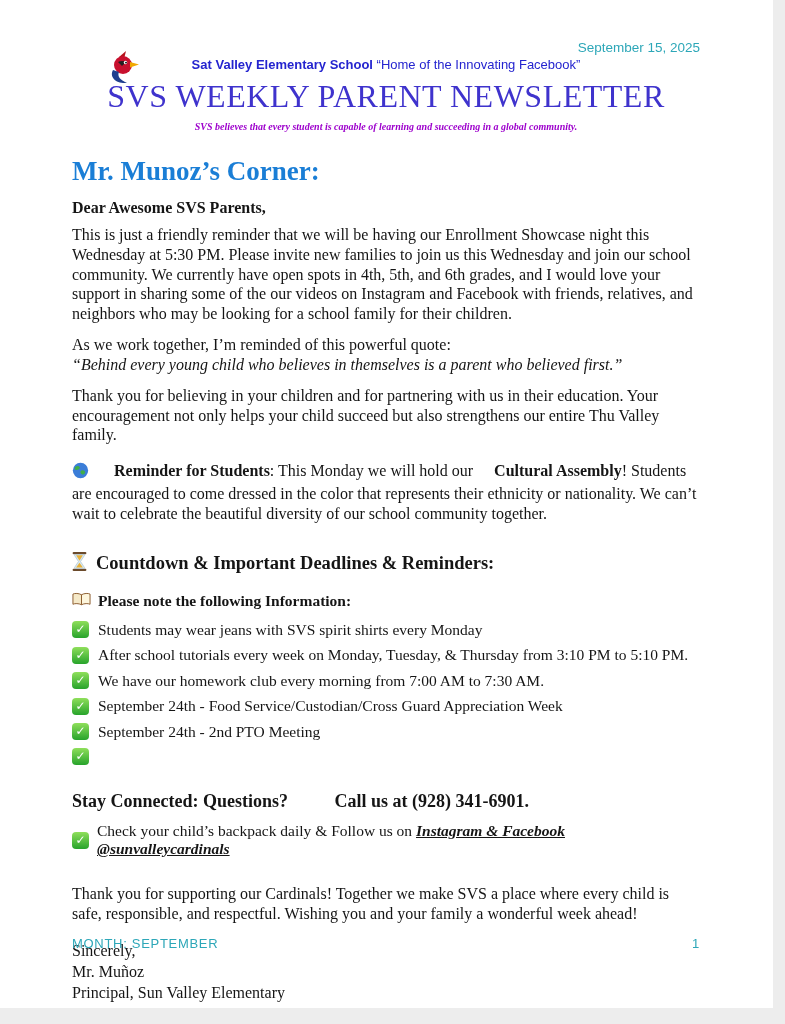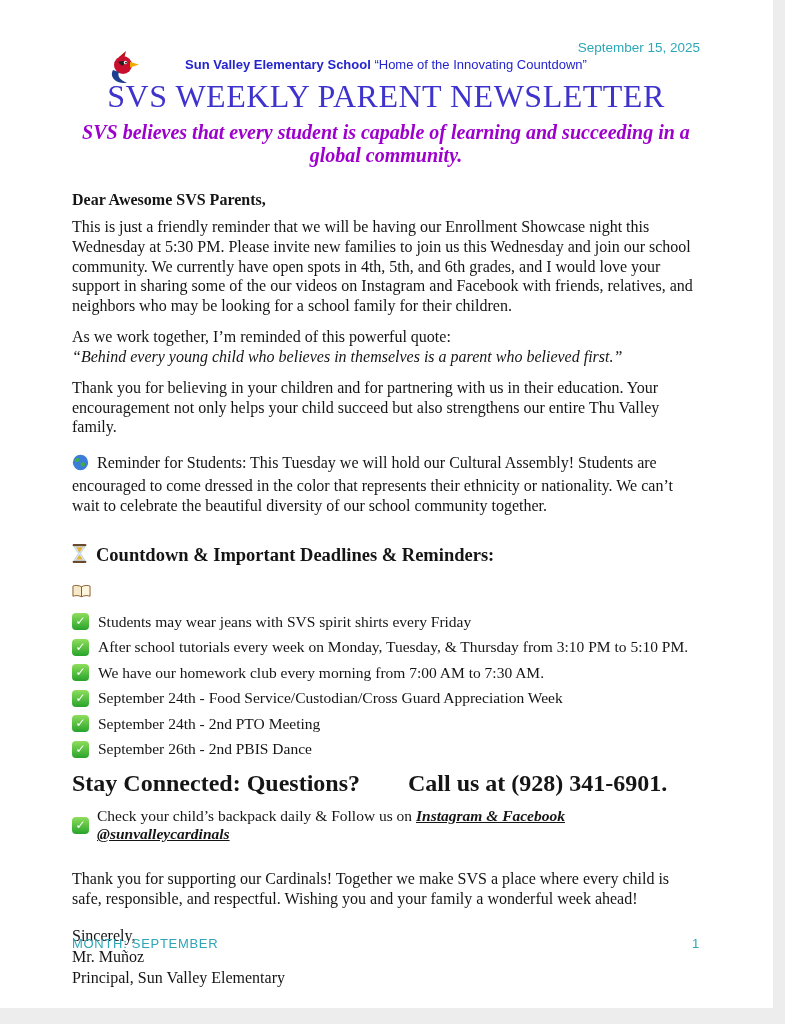--- a/index.html
+++ b/index.html
@@ -15,46 +15,46 @@
   .edge-bottom { position: absolute; bottom: 0; left: 0; width: 100%; height: 16px; background: #ededed; }
   .content { position: absolute; top: 0; left: 0; width: 785px; box-sizing: border-box; padding: 40px 85px 0 72px; }
 
   
   .date { text-align: right; font-family: "Liberation Sans", sans-serif; font-size: 13.5px; color: #2da7b8; margin-bottom: 2px; }
   .school-row { position: relative; text-align: center; font-family: "Liberation Sans", sans-serif; font-size: 13px; color: #2424cf; margin-bottom: 2px; }
   .logo { position: absolute; left: 34px; top: -8px; }
   .school-name { font-weight: bold; }
   .school-motto { font-weight: normal; }
   .title { text-align: center; font-size: 32px; font-weight: normal; color: #3f33cd; margin: 6px 0 6px; letter-spacing: 0.5px; }
-  .tagline { text-align: center; font-weight: bold; font-style: italic; font-size: 20px; color: #9d00cc; margin-bottom: 24px; }
+  .tagline { text-align: center; font-weight: bold; font-style: italic; font-size: 10px; color: #9d00cc; margin-bottom: 24px; }
 
   
   .corner-heading { font-size: 27px; font-weight: bold; color: #1a7ed6; margin: 14px 0 12px; }
   .salutation { font-weight: bold; font-size: 16px; margin: 0 0 8px; }
   .para { font-size: 16px; line-height: 1.24; margin: 0 0 11px; }
   .quote-line { font-style: italic; }
   .reminder { margin-top: 16px; }
-  .bold { font-weight: normal; }
+  .bold { font-weight: bold; margin-left: 17px; }
   .inline-icon { display: inline-block; vertical-align: -3px; margin-right: 4px; }
 
   
   .section-heading { font-size: 18.5px; font-weight: bold; margin: 28px 0 16px; display: flex; align-items: center; gap: 9px; }
   .note-line { font-size: 15.5px; font-weight: bold; margin: 0 0 10px; display: flex; align-items: center; gap: 7px; }
   .check-item { font-size: 15.5px; margin: 0 0 7.5px; display: flex; align-items: center; gap: 9px; }
   .check-icon {
     flex: 0 0 auto;
     display: inline-block; width: 17px; height: 17px;
     background: linear-gradient(#8fdf5b, #27a32b);
     border-radius: 4px;
     color: #ffffff; font-family: "DejaVu Sans", sans-serif;
     font-size: 12px; line-height: 17px; text-align: center; font-weight: bold;
   }
 
   
-  .stay-line { font-size: 24px; font-weight: bold; margin: 12px 0 10px; }
+  .stay-line { font-size: 18px; font-weight: bold; margin: 26px 0 10px; }
   .stay-call { margin-left: 42px; }
   .backpack-line { font-size: 15.5px; display: flex; align-items: center; gap: 8px; margin-bottom: 4px; }
   .social-link { font-weight: bold; font-style: italic; text-decoration: underline; color: #151515; cursor: pointer; }
 
   
   .closing-para { font-size: 16px; line-height: 1.24; margin: 26px 0 16px; }
   .sig-line { font-size: 16px; line-height: 1.32; }
 
   
   .footer {
@@ -79,46 +79,47 @@
           <svg width="40" height="38" viewBox="0 0 40 38">
             <path d="M13 8 L20 2 L18 10 Z" fill="#b5121b"></path>
             <circle cx="17" cy="16" r="9" fill="#c8102e"></circle>
             <path d="M24 13 l9 2.5 -9 3 Z" fill="#f2a900"></path>
             <path d="M12 13 q4 -2 8 0 l-4 4 Z" fill="#231f20"></path>
             <circle cx="19.5" cy="13.5" r="1.7" fill="#ffffff"></circle>
             <circle cx="20" cy="13.6" r="0.9" fill="#000000"></circle>
             <path d="M7 21 C3 28 10 35 21 34 C14 31 11 27 13 23 Z" fill="#1f3f8f"></path>
           </svg>
         </span>
-        <span class="school-name">Sun Valley Elementary School</span>
-        <span class="school-motto">“Home of the Innovating Countdown”</span>
+        <span class="school-name">Sat Valley Elementary School</span>
+        <span class="school-motto">“Home of the Innovating Facebook”</span>
       </div>
 
       <div class="title">SVS WEEKLY PARENT NEWSLETTER</div>
       <div class="tagline">SVS believes that every student is capable of learning and succeeding in a global community.</div>
     </div>
 
     <div>
+      <div class="corner-heading">Mr. Munoz’s Corner:</div>
       <div class="salutation">Dear Awesome SVS Parents,</div>
       <p class="para">This is just a friendly reminder that we will be having our Enrollment Showcase night this Wednesday at 5:30 PM. Please invite new families to join us this Wednesday and join our school community. We currently have open spots in 4th, 5th, and 6th grades, and I would love your support in sharing some of the our videos on Instagram and Facebook with friends, relatives, and neighbors who may be looking for a school family for their children.</p>
       <p class="para">
         <span>As we work together, I’m reminded of this powerful quote:</span><br>
         <span class="quote-line">“Behind every young child who believes in themselves is a parent who believed first.”</span>
       </p>
       <p class="para">Thank you for believing in your children and for partnering with us in their education. Your encouragement not only helps your child succeed but also strengthens our entire Thu Valley family.</p>
 
       <p class="para reminder">
         <span class="inline-icon">
           <svg width="17" height="17" viewBox="0 0 20 20">
             <circle cx="10" cy="10" r="9" fill="#3b7dd8"></circle>
             <path d="M3 7 C5 4 8 4 9 6 C10 8 7 9.5 5 9.5 C4 9.5 3 8.2 3 7 Z" fill="#3fae49"></path>
             <path d="M11 10 C14 9 16.2 11 15.2 13.2 C14 15.4 11 15.2 10.2 13 C9.7 11.8 10.1 10.4 11 10 Z" fill="#3fae49"></path>
           </svg>
         </span>
-        <span class="bold">Reminder for Students</span><span>: This Tuesday we will hold our </span><span class="bold">Cultural Assembly</span><span>! Students are encouraged to come dressed in the color that represents their ethnicity or nationality. We can’t wait to celebrate the beautiful diversity of our school community together.</span>
+        <span class="bold">Reminder for Students</span><span>: This Monday we will hold our </span><span class="bold">Cultural Assembly</span><span>! Students are encouraged to come dressed in the color that represents their ethnicity or nationality. We can’t wait to celebrate the beautiful diversity of our school community together.</span>
       </p>
     </div>
 
     <div>
       <div class="section-heading">
         <span>
           <svg width="15" height="19" viewBox="0 0 14 18">
             <rect x="0.5" y="0" width="13" height="2.2" rx="1" fill="#6b4a2b"></rect>
             <rect x="0.5" y="15.8" width="13" height="2.2" rx="1" fill="#6b4a2b"></rect>
             <path d="M2.3 2.4 h9.4 v1 L8 9 l3.7 5.6 v1 H2.3 v-1 L6 9 L2.3 3.4 Z" fill="#d8e9f2" stroke="#9fb6c2" stroke-width="0.5"></path>
@@ -129,45 +130,45 @@
         <span>Countdown &amp; Important Deadlines &amp; Reminders:</span>
       </div>
 
       <div class="note-line">
         <span>
           <svg width="19" height="15" viewBox="0 0 20 15">
             <path d="M10 2.5 C7 0.8 3 0.8 1 1.8 V12.5 C3 11.5 7 11.5 10 13 Z" fill="#f5e9c8" stroke="#8a5a2b" stroke-width="1"></path>
             <path d="M10 2.5 C13 0.8 17 0.8 19 1.8 V12.5 C17 11.5 13 11.5 10 13 Z" fill="#fdf6dd" stroke="#8a5a2b" stroke-width="1"></path>
           </svg>
         </span>
+        <span>Please note the following Information:</span>
       </div>
 
       <div class="check-item">
         <span class="check-icon">✓</span>
-        <span>Students may wear jeans with SVS spirit shirts every Friday</span>
+        <span>Students may wear jeans with SVS spirit shirts every Monday</span>
       </div>
       <div class="check-item">
         <span class="check-icon">✓</span>
         <span>After school tutorials every week on Monday, Tuesday, &amp; Thursday from 3:10 PM to 5:10 PM.</span>
       </div>
       <div class="check-item">
         <span class="check-icon">✓</span>
         <span>We have our homework club every morning from 7:00 AM to 7:30 AM.</span>
       </div>
       <div class="check-item">
         <span class="check-icon">✓</span>
         <span>September 24th - Food Service/Custodian/Cross Guard Appreciation Week</span>
       </div>
       <div class="check-item">
         <span class="check-icon">✓</span>
         <span>September 24th - 2nd PTO Meeting</span>
       </div>
       <div class="check-item">
         <span class="check-icon">✓</span>
-        <span>September 26th - 2nd PBIS Dance</span>
       </div>
     </div>
 
     <div>
       <div class="stay-line">
         <span>Stay Connected: Questions?</span>
         <span class="stay-call">Call us at (928) 341-6901.</span>
       </div>
       <div class="backpack-line">
         <span class="check-icon">✓</span>

